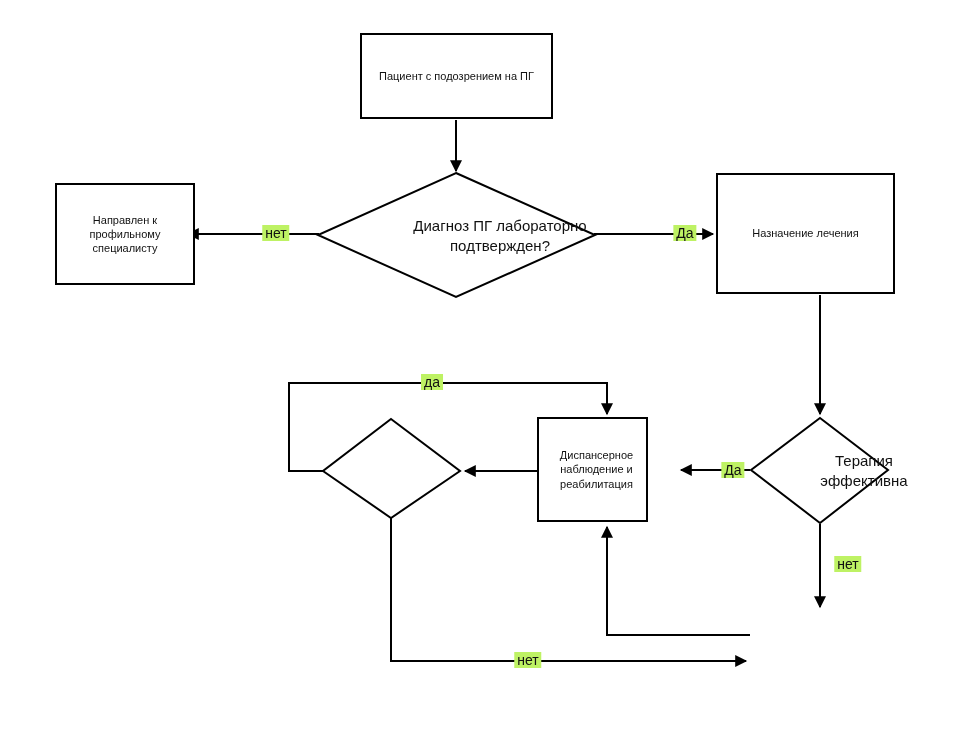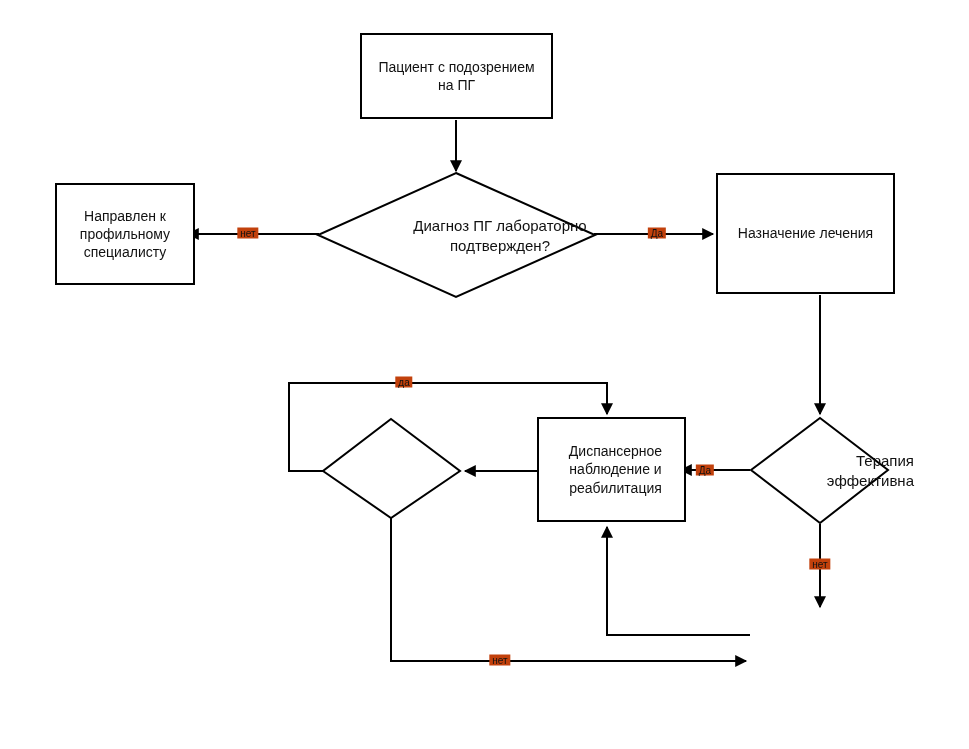--- a/index.html
+++ b/index.html
@@ -30,43 +30,44 @@
     stroke-width: 2;
   }
   .node-rect {
     position: absolute;
     border: 2px solid #000000;
     background: #ffffff;
     display: flex;
     align-items: center;
     justify-content: center;
     text-align: center;
-    font-size: 14px;
+    font-size: 11px;
     line-height: 1.3;
     color: #111111;
   }
   .node-rect span { display: block; }
   .diamond-label {
     position: absolute;
     transform: translate(-50%, -50%);
     text-align: center;
     font-size: 15px;
     line-height: 1.3;
     color: #111111;
     pointer-events: none;
     margin-left: 44px;
   }
   .edge-label {
     position: absolute;
     transform: translate(-50%, -50%);
-    background: #c2410c;
+    background: #bef264;
     padding: 0 3px;
-    font-size: 10px;
+    font-size: 14px;
     color: #111111;
     white-space: nowrap;
+    margin-left: 28px;
   }
 </style>
 </head>
 <body>
 
 <div class="canvas">
 
   <svg class="edges-layer" viewBox="0 0 969 749" xmlns="http://www.w3.org/2000/svg">
     <defs>
       <marker id="arrow" viewBox="0 0 10 10" refX="9" refY="5" markerWidth="7" markerHeight="6" orient="auto-start-reverse">
@@ -104,28 +105,28 @@
   </div>
 
   <div class="node-rect" style="left:55px; top:183px; width:140px; height:102px;">
     <span style="width:110px;">Направлен к профильному специалисту</span>
   </div>
 
   <div class="node-rect" style="left:716px; top:173px; width:179px; height:121px;">
     <span>Назначение лечения</span>
   </div>
 
-  <div class="node-rect" style="left:537px; top:417px; width:149px; height:105px;padding-left:8px;">
+  <div class="node-rect" style="left:537px; top:417px; width:111px; height:105px;padding-left:8px;">
     <span style="width:118px;">Диспансерное наблюдение и реабилитация</span>
   </div>
 
 
   <div class="diamond-label" style="left:456px; top:235px; width:220px;">Диагноз ПГ лабораторно подтвержден?</div>
 
-  <div class="diamond-label" style="left:820px; top:470px; width:100px;text-align:right;">Терапия эффективна</div>
+  <div class="diamond-label" style="left:820px; top:470px; width:100px;">Терапия эффективна</div>
 
 
   <div class="edge-label" style="left:248px; top:233px;">нет</div>
 
   <div class="edge-label" style="left:657px; top:233px;">Да</div>
 
   <div class="edge-label" style="left:705px; top:470px;">Да</div>
 
   <div class="edge-label" style="left:820px; top:564px;">нет</div>
 

